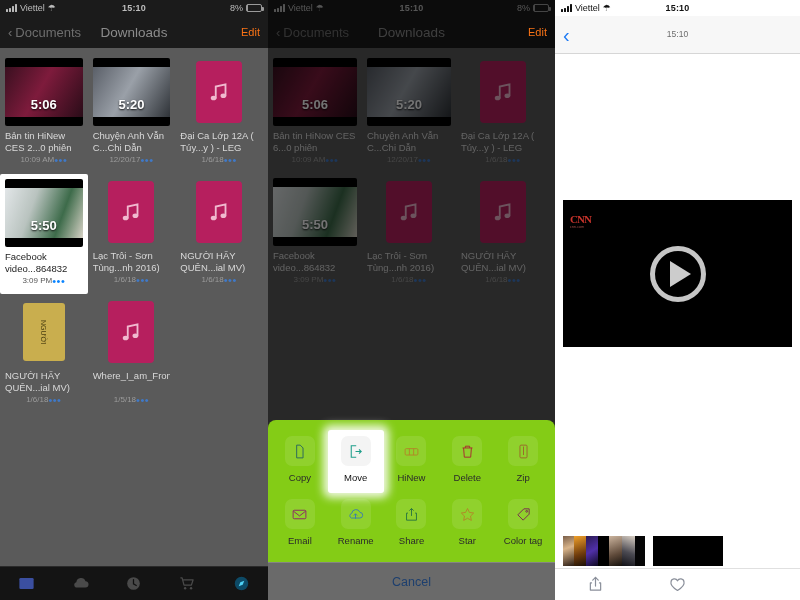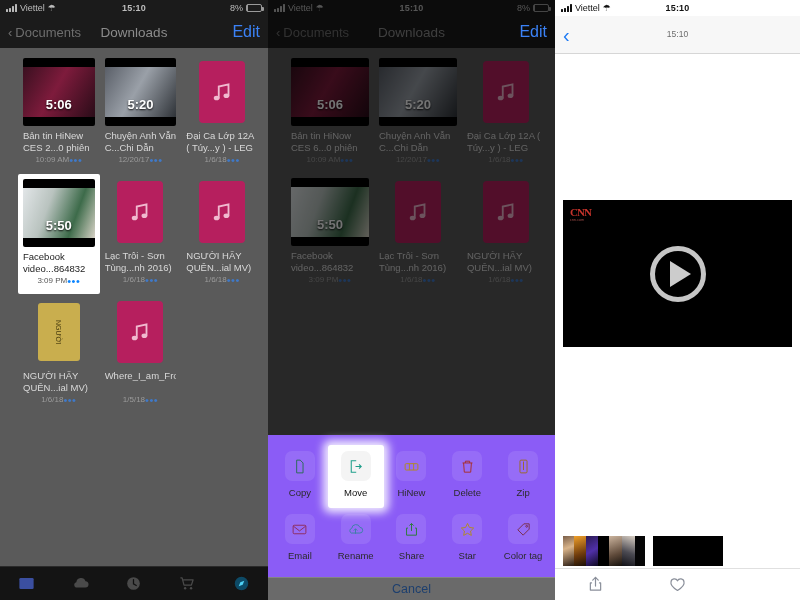--- a/index.html
+++ b/index.html
@@ -29,24 +29,24 @@
     position:relative; }
   .batt::after { content:""; position:absolute; right:-3px; top:2px; width:2px;
     height:4px; background:#9a9a9a; border-radius:0 1px 1px 0; }
   .batt span { display:block; height:100%; background:#9a9a9a; }
 
   .navbar { height:32px; display:flex; align-items:center; background:#1b1b1b;
     padding:0 8px; color:#7a7a7a; font-size:13px; position:relative; }
   .nav-back { display:flex; align-items:center; gap:3px; color:#6e6e6e; }
   .nav-title { position:absolute; left:0; right:0; text-align:center;
     font-size:13.5px; color:#8c8c8c; pointer-events:none; }
-  .nav-edit { margin-left:auto; color:#3b82f6; font-size:16px; z-index:2;}
+  .nav-edit { margin-left:auto; color:#f97316; font-size:11px; z-index:2;}
 
   .gridwrap { position:absolute; left:0; right:0; top:48px; bottom:0;
-    background:#5a5a5a; padding:6px 5px 0 18px; }
+    background:#5a5a5a; padding:6px 5px 0 0; }
   .grid { display:flex; flex-wrap:wrap; }
   .cell { width:33.33%; padding:4px 5px 10px 5px; }
   .thumb { width:100%; height:68px; position:relative; border-radius:2px;
     overflow:hidden; display:flex; align-items:center; justify-content:center; }
   .thumb.video { background:#000; }
   .thumb.music { background:transparent; }
   .music-tile { width:46px; height:62px; background:#b61f5e; border-radius:4px;
     display:flex; align-items:center; justify-content:center; }
   .music-tile svg { width:26px; height:26px; }
   .doc-tile { width:42px; height:58px; background:#c9ae4e; border-radius:3px;
@@ -73,53 +73,53 @@
   .tabbar { position:absolute; left:0; right:0; bottom:0; height:34px;
     background:#141414; border-top:1px solid #2a2a2a;
     display:flex; align-items:center; }
   .tab { flex:1; display:flex; align-items:center; justify-content:center; }
   .tab svg { width:19px; height:19px; }
 
   
   .dim { position:absolute; inset:0; background:rgba(0,0,0,.55); }
 
   
-  .sheet { position:absolute; left:0; right:0; bottom:0; background:#8b5cf6; }
+  .sheet { position:absolute; left:0; right:0; bottom:0; background:#84cc16;border-radius:8px; }
   .sheet-grid { display:flex; flex-wrap:wrap; padding:10px 4px 6px 4px; }
   .act { width:20%; padding:6px 0 10px 0; text-align:center; position:relative; }
   .act .box { width:30px; height:30px; margin:0 auto 6px auto; border-radius:7px;
     background:rgba(255,255,255,.10); display:flex; align-items:center;
     justify-content:center; }
   .act .box svg { width:17px; height:17px; }
   .act .lbl { font-size:9.5px; color:#2b2b2b; }
   .act.hl { background:#fff; border-radius:3px;
     box-shadow:0 0 9px 5px rgba(255,255,255,.85); }
   .act.hl .box { background:#f4f4f4; }
   .act.hl .lbl { color:#111; font-weight:normal; }
-  .sheet-cancel { height:23px; border-top:1px solid rgba(255,255,255,.18);
+  .sheet-cancel { height:38px; border-top:1px solid rgba(255,255,255,.18);
     display:flex; align-items:center; justify-content:center;
     font-size:12.5px; color:#1d3f6e; background:#6a6a6a; }
 
   
   .lightapp { position:absolute; inset:0; background:#fff; }
   .lstatus { height:16px; display:flex; align-items:center; padding:0 6px;
     font-size:9px; color:#111; background:#fff; }
   .lstatus .bars i { background:#111; }
   .lnav { height:38px; background:#f7f7f7; border-bottom:1px solid #d6d6d6;
     display:flex; align-items:center; padding:0 8px; position:relative; }
   .lnav .chev { color:#1f7bf4; font-size:20px; font-weight:300; line-height:1; }
   .lnav-center { position:absolute; left:0; right:0; text-align:center;
     line-height:1.15; pointer-events:none; }
   .lnav-title { font-size:11.5px; color:#111; font-weight:bold; }
   .lnav-sub { font-size:8.5px; color:#6d6d6d; }
   .vidbox { position:absolute; left:8px; right:8px; top:200px; height:147px;
     background:#000; }
   .cnnlogo { position:absolute; left:7px; top:6px; }
   .cnn-main { font-size:11px; font-weight:bold; letter-spacing:-1px;
-    color:#c7332b; font-family:"Liberation Serif", serif; }
+    color:#c7332b; font-family:"Liberation Serif", serif;margin-top:7px; }
   .cnn-sub { font-size:3.4px; color:#b0544e; letter-spacing:.2px; }
   .playbtn { position:absolute; left:50%; top:50%; transform:translate(-50%,-50%);
     width:56px; height:56px; border-radius:50%;
     border:5px solid rgba(215,215,215,.92); display:flex; align-items:center;
     justify-content:center; }
   .playtri { width:0; height:0; border-left:21px solid rgba(215,215,215,.95);
     border-top:13px solid transparent; border-bottom:13px solid transparent;
     margin-left:6px; }
   .filmstrip { position:absolute; left:8px; right:8px; bottom:34px; height:30px;
     display:flex; gap:0; align-items:center; }

